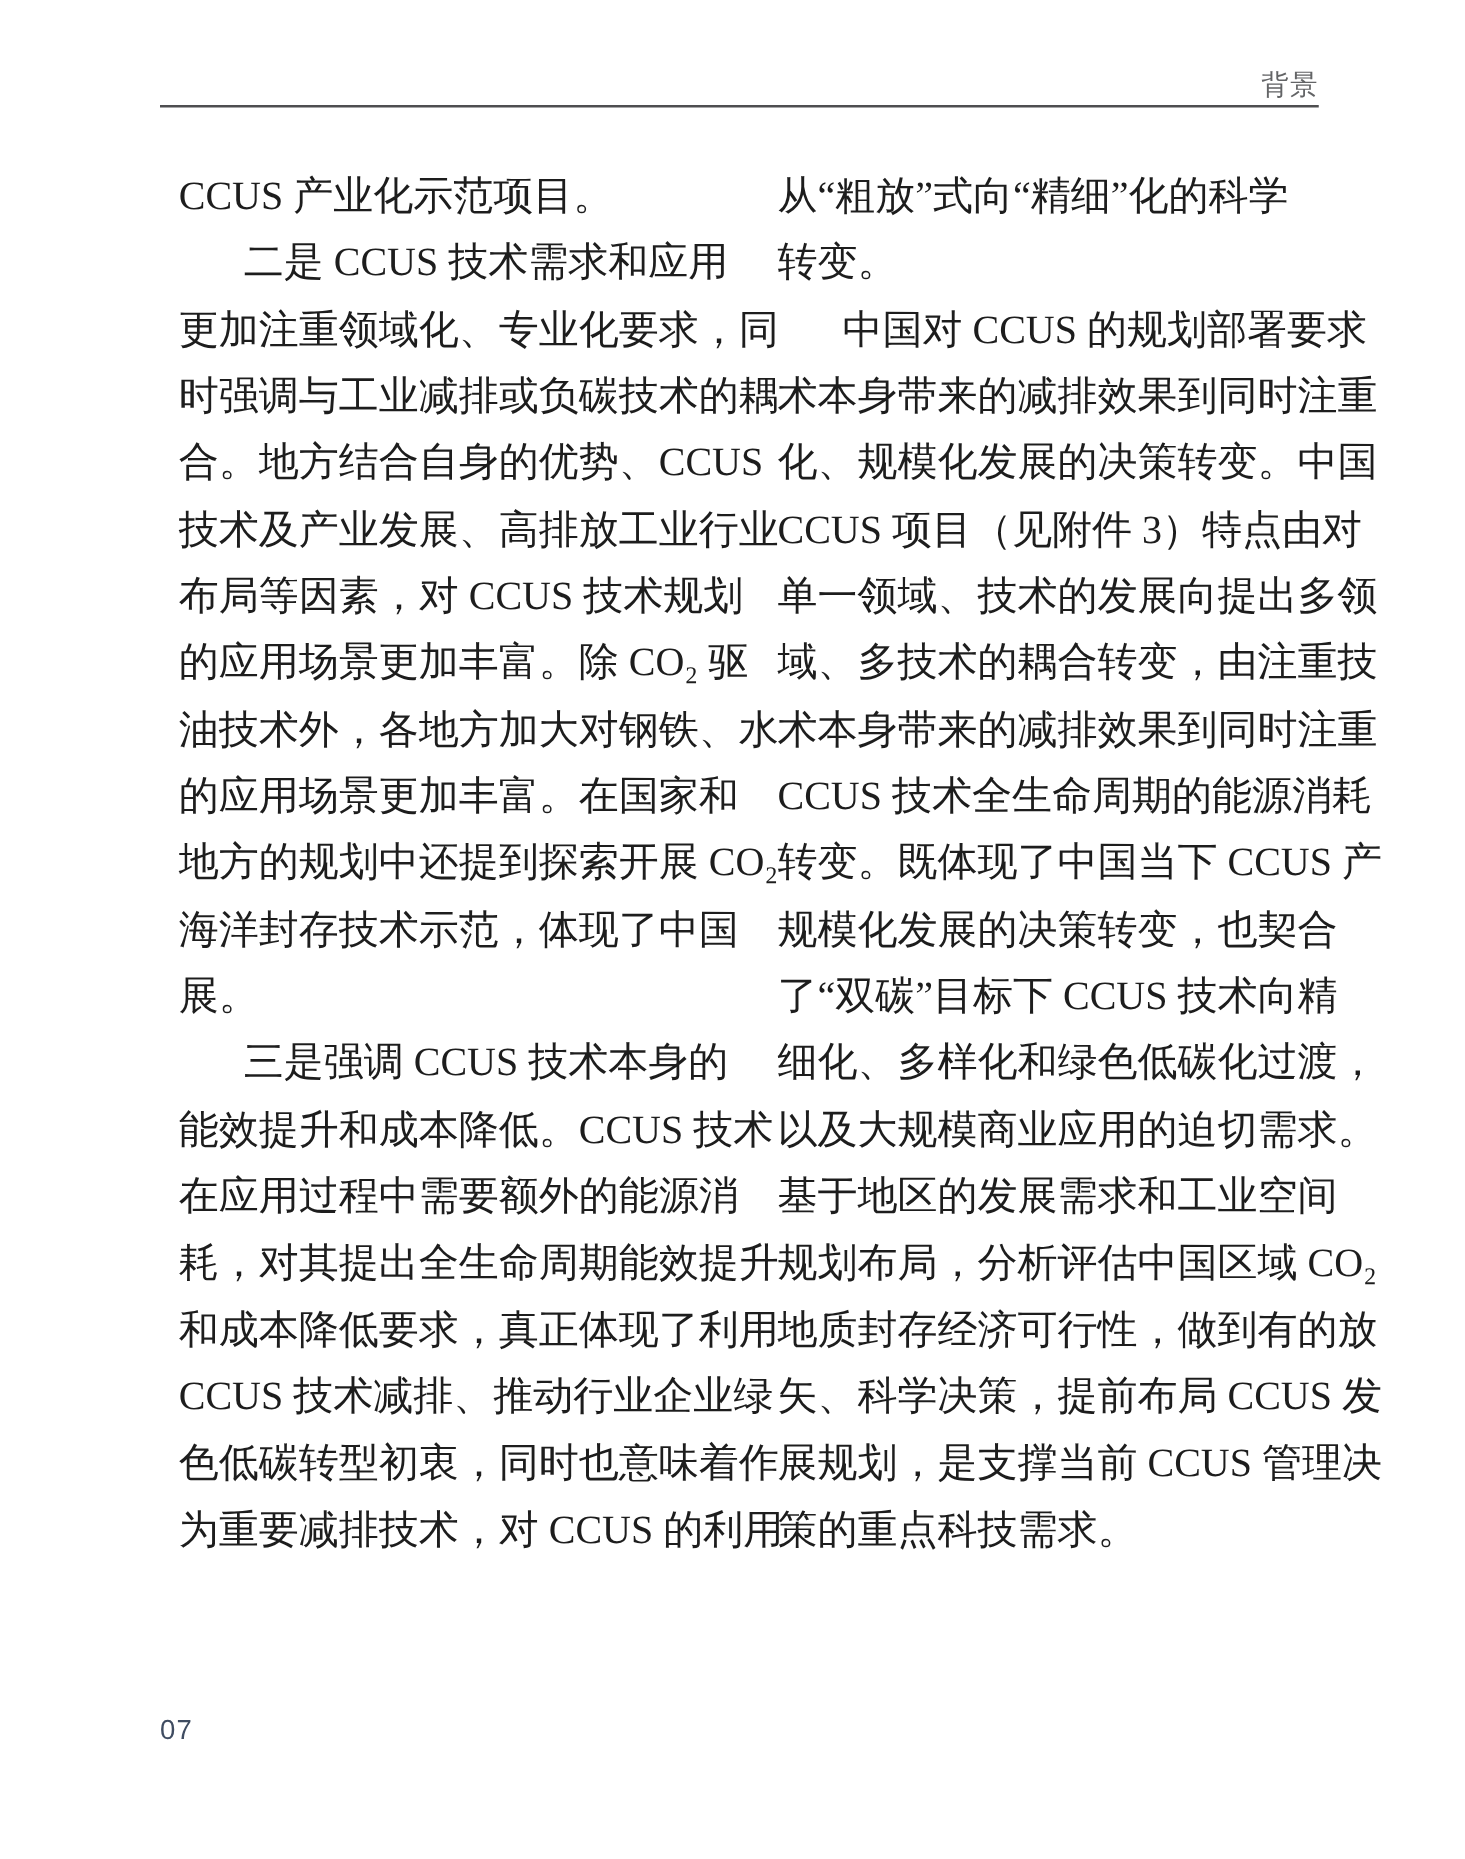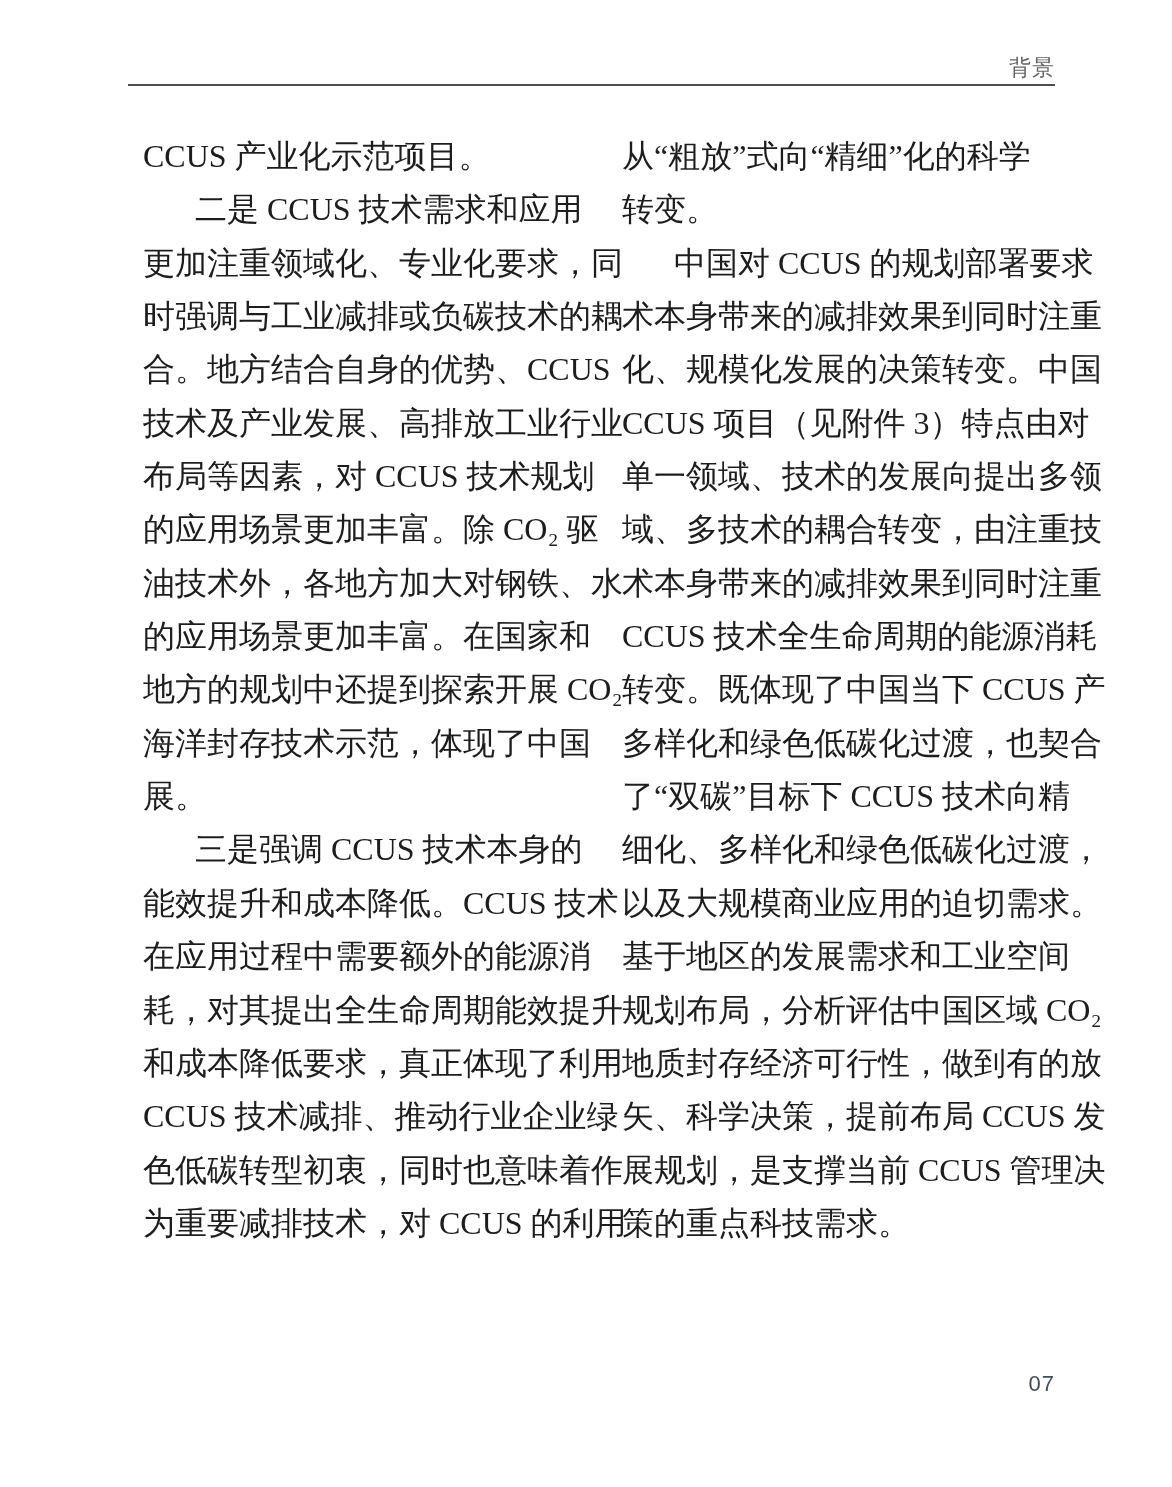--- a/index.html
+++ b/index.html
@@ -56,21 +56,21 @@
     text-align-last: left;
   }
   .line.indent {
     padding-left: 52px;
   }
   .footer-number {
     position: absolute;
     top: 1371px;
     left: 128px;
     width: 927px;
-    text-align: right;
+    text-align: left;
     font-family: "Liberation Sans", "DejaVu Sans", sans-serif;
     font-size: 22px;
     letter-spacing: 1px;
     color: var(--pagenum-color);
   }
 </style>
 </head>
 <body>
 
 <div class="page">
@@ -108,21 +108,21 @@
       <div class="line end">转变。</div>
       <div class="line indent">中国对 CCUS 的规划部署要求</div>
       <div class="line">术本身带来的减排效果到同时注重</div>
       <div class="line">化、规模化发展的决策转变。中国</div>
       <div class="line">CCUS 项目（见附件 3）特点由对</div>
       <div class="line">单一领域、技术的发展向提出多领</div>
       <div class="line">域、多技术的耦合转变，由注重技</div>
       <div class="line">术本身带来的减排效果到同时注重</div>
       <div class="line">CCUS 技术全生命周期的能源消耗</div>
       <div class="line">转变。既体现了中国当下 CCUS 产</div>
-      <div class="line">多样化和绿色低碳化过渡，也契合</div>
+      <div class="line">规模化发展的决策转变，也契合</div>
       <div class="line">了“双碳”目标下 CCUS 技术向精</div>
       <div class="line">细化、多样化和绿色低碳化过渡，</div>
       <div class="line">以及大规模商业应用的迫切需求。</div>
       <div class="line">基于地区的发展需求和工业空间</div>
       <div class="line">规划布局，分析评估中国区域 CO₂</div>
       <div class="line">地质封存经济可行性，做到有的放</div>
       <div class="line">矢、科学决策，提前布局 CCUS 发</div>
       <div class="line">展规划，是支撑当前 CCUS 管理决</div>
       <div class="line end">策的重点科技需求。</div>
     </div>

